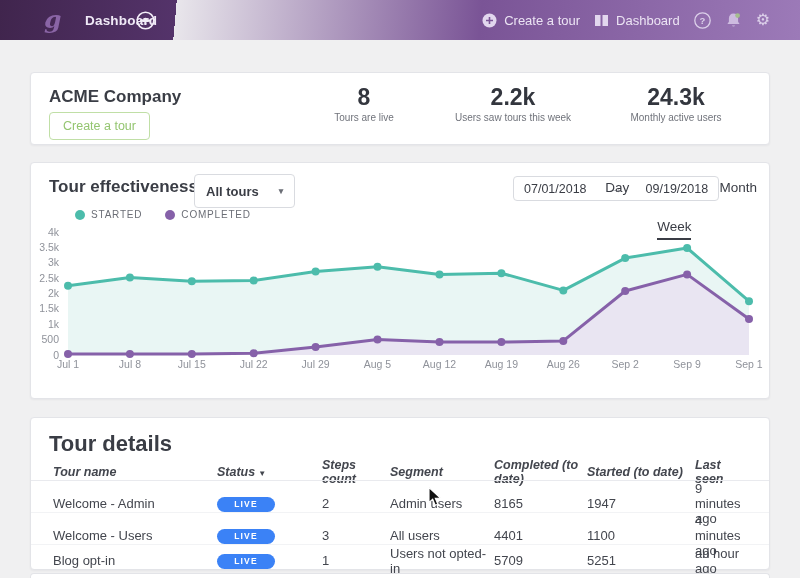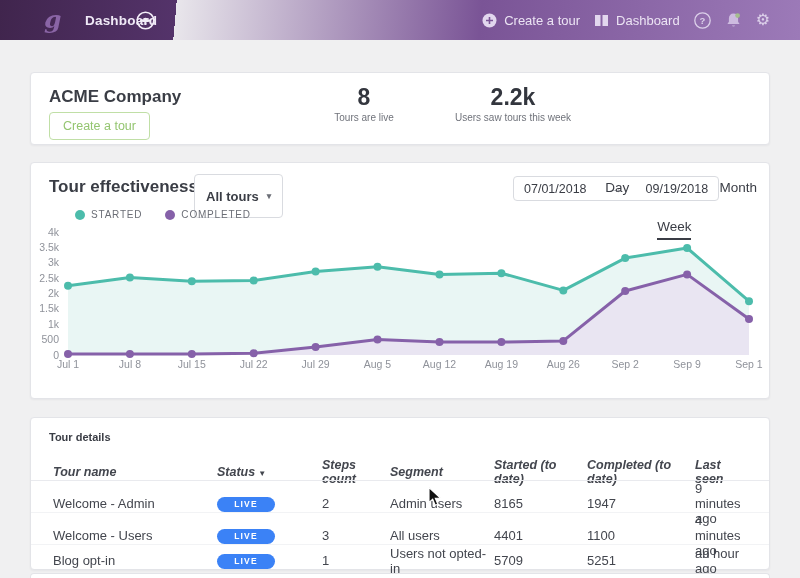--- a/index.html
+++ b/index.html
@@ -34,41 +34,41 @@
   .company-name { position:absolute; left:18px; top:14px; font-size:17px; font-weight:bold; color:#3a3d45; }
   .btn-create { position:absolute; left:18px; top:39px; padding:6px 13px; font-size:12.5px;
     color:#94c570; background:#fff; border:1px solid #c0dfa6; border-radius:4px; cursor:pointer;
     font-family:"Liberation Sans", sans-serif; }
   .stat { position:absolute; top:11px; transform:translateX(-50%); text-align:center; white-space:nowrap; }
   .stat-value { font-size:23px; font-weight:bold; color:#33363e; line-height:26px; }
   .stat-label { font-size:10px; color:#70737b; margin-top:2px; }
 
   
   .chart-title { position:absolute; left:18px; top:14px; font-size:17px; font-weight:bold; color:#3a3d45; }
-  .select-tours { position:absolute; left:163px; top:11px; height:44px; padding:0 11px;
-    display:flex; align-items:center; gap:8px; background:#fff; border:1px solid #d9dbe0;
+  .select-tours { position:absolute; left:163px; top:11px; height:34px; padding:0 11px;
+    display:flex; align-items:center; gap:20px; background:#fff; border:1px solid #d9dbe0;
     border-radius:4px; font-size:13px; font-weight:bold; color:#3a3d45; cursor:pointer; }
   .select-caret { font-size:9px; color:#6b6e76; }
   .date-range { position:absolute; left:482px; top:13px; height:25px; padding:0 10px;
     display:flex; align-items:center; gap:23px; border:1px solid #d9dbe0; border-radius:4px;
     font-size:12.5px; color:#3a3d45; background:#fff; }
   .date-arrow { color:#8f929a; font-size:13px; }
   .granularity { position:absolute; right:12px; top:17px; display:flex; gap:28px;
     font-size:13.5px; color:#3a3d45;text-align:center; }
   .gran-opt { cursor:pointer; padding-bottom:4px; }
   .gran-opt.active { border-bottom:2px solid #3a3d45;margin-top:39px; }
   .legend { position:absolute; left:44px; top:46px; display:flex; gap:23px; align-items:flex-start; }
   .legend-item { display:flex; align-items:center; gap:6px; font-size:10px; letter-spacing:.8px;
     color:#6b6e76; }
   .legend-dot { width:10px; height:10px; border-radius:50%; }
   .chart-svg { position:absolute; left:0; top:62px; }
   .tick { font-size:10.5px; fill:#8f929a; font-family:"Liberation Sans", sans-serif; }
 
   
-  .table-title { position:absolute; left:18px; top:13px; font-size:11px; font-weight:bold; color:#3a3d45; }
+  .table-title { position:absolute; left:18px; top:13px; font-size:22px; font-weight:bold; color:#3a3d45; }
   .grid-row { display:grid; grid-template-columns:164px 105px 68px 104px 93px 108px 1fr;
     align-items:center; padding:0 22px; }
   .thead { position:absolute; left:0; top:40px; width:100%; height:22px;
     font-size:12.5px; font-weight:bold; color:#43464e;font-style:italic; }
   .sort-caret { font-size:8px; margin-left:3px; color:#43464e; }
   .tbody { position:absolute; left:0; top:62px; width:100%; }
   .trow { height:32px; font-size:13px; color:#43464e; border-top:1px solid #f2f3f5; }
   .trow:first-child { border-top:1px solid #e9eaee; }
   .badge-live { display:inline-block; width:58px; height:15px; line-height:15px; text-align:center;
     background:#3b82f6; color:#fff; font-size:8.5px; font-weight:bold; letter-spacing:1.2px;
@@ -135,20 +135,24 @@
     <div class="company-name">ACME Company</div>
     <button class="btn-create">Create a tour</button>
 
     <div class="stat" style="left:333px;">
       <div class="stat-value">8</div>
       <div class="stat-label">Tours are live</div>
     </div>
     <div class="stat" style="left:482px;">
       <div class="stat-value">2.2k</div>
       <div class="stat-label">Users saw tours this week</div>
+    </div>
+    <div class="stat" style="left:645px;">
+      <div class="stat-value">24.3k</div>
+      <div class="stat-label">Monthly active users</div>
     </div>
   </div>
 
   <div class="card card-chart">
     <div class="chart-title">Tour effectiveness</div>
 
     <div class="select-tours">
       <span>All tours</span>
       <span class="select-caret">▾</span>
     </div>
@@ -232,22 +236,22 @@
   <div class="card card-table">
     <div class="table-title">Tour details</div>
 
     <div class="thead grid-row">
       <div>Tour name</div>
       <div>
         <span>Status</span><span class="sort-caret">▼</span>
       </div>
       <div>Steps count</div>
       <div>Segment</div>
+      <div>Completed (to date)</div>
       <div>Started (to date)</div>
-      <div>Completed (to date)</div>
       <div>Last seen</div>
     </div>
 
     <div class="tbody">
         <div class="trow grid-row">
           <div>Welcome - Admin</div>
           <div><span class="badge-live">LIVE</span></div>
           <div>2</div>
           <div>Admin users</div>
           <div>8165</div>

